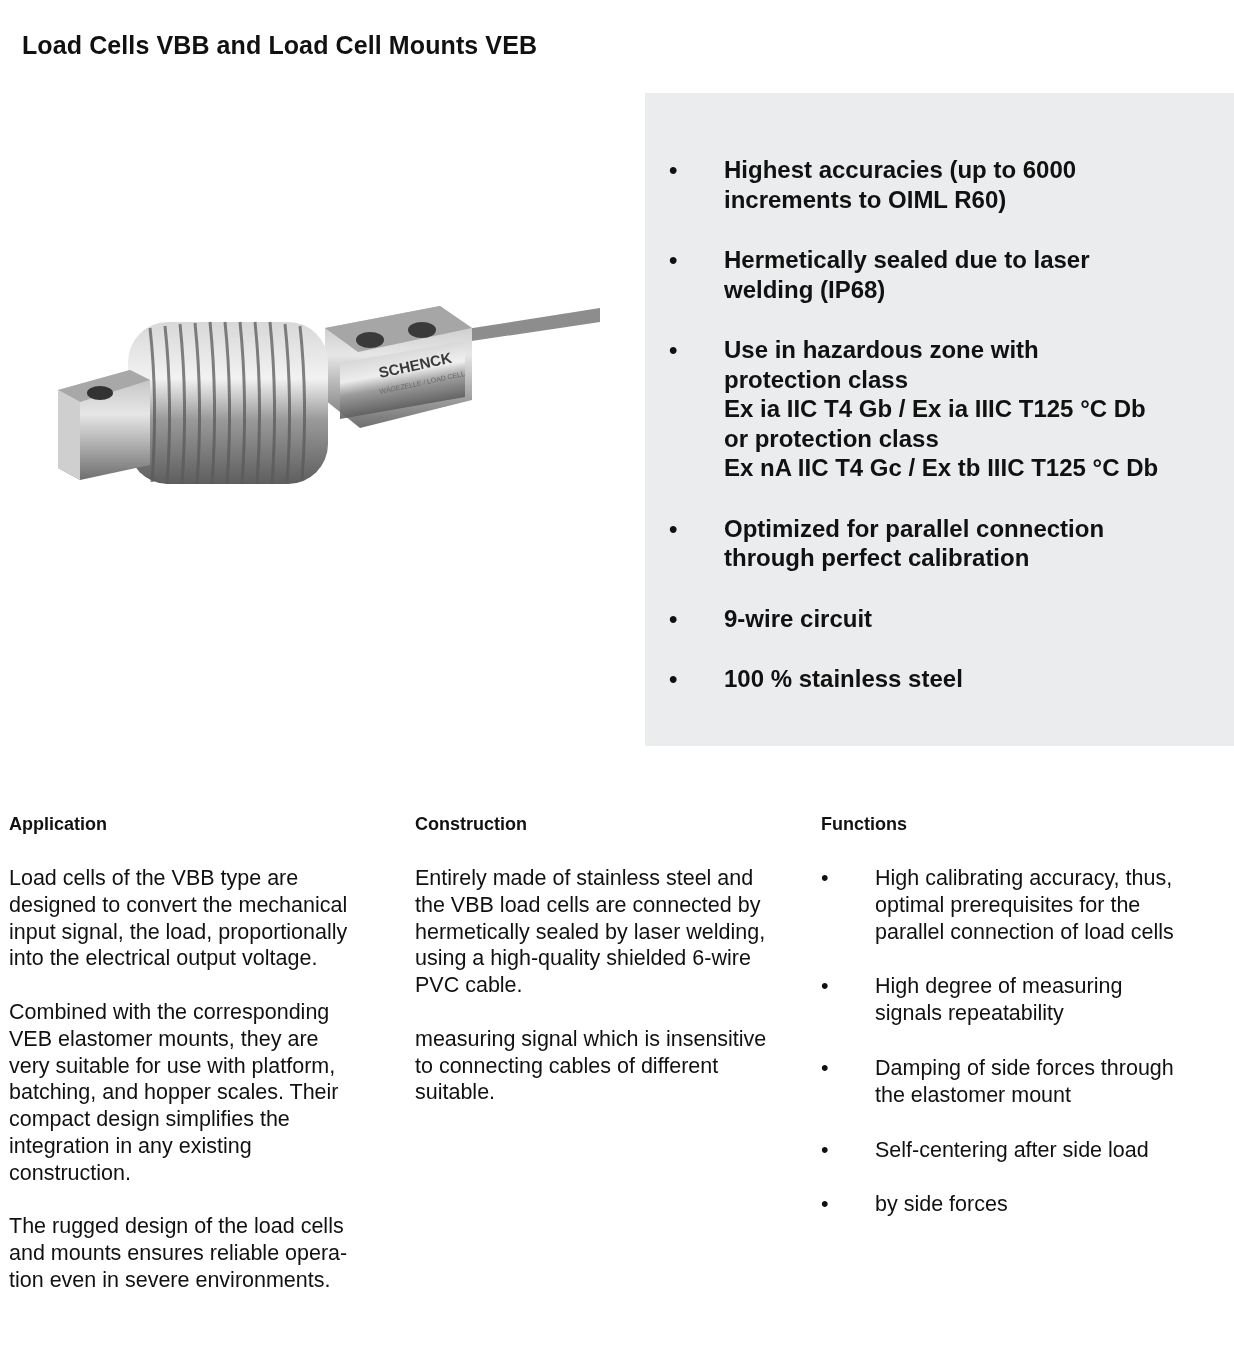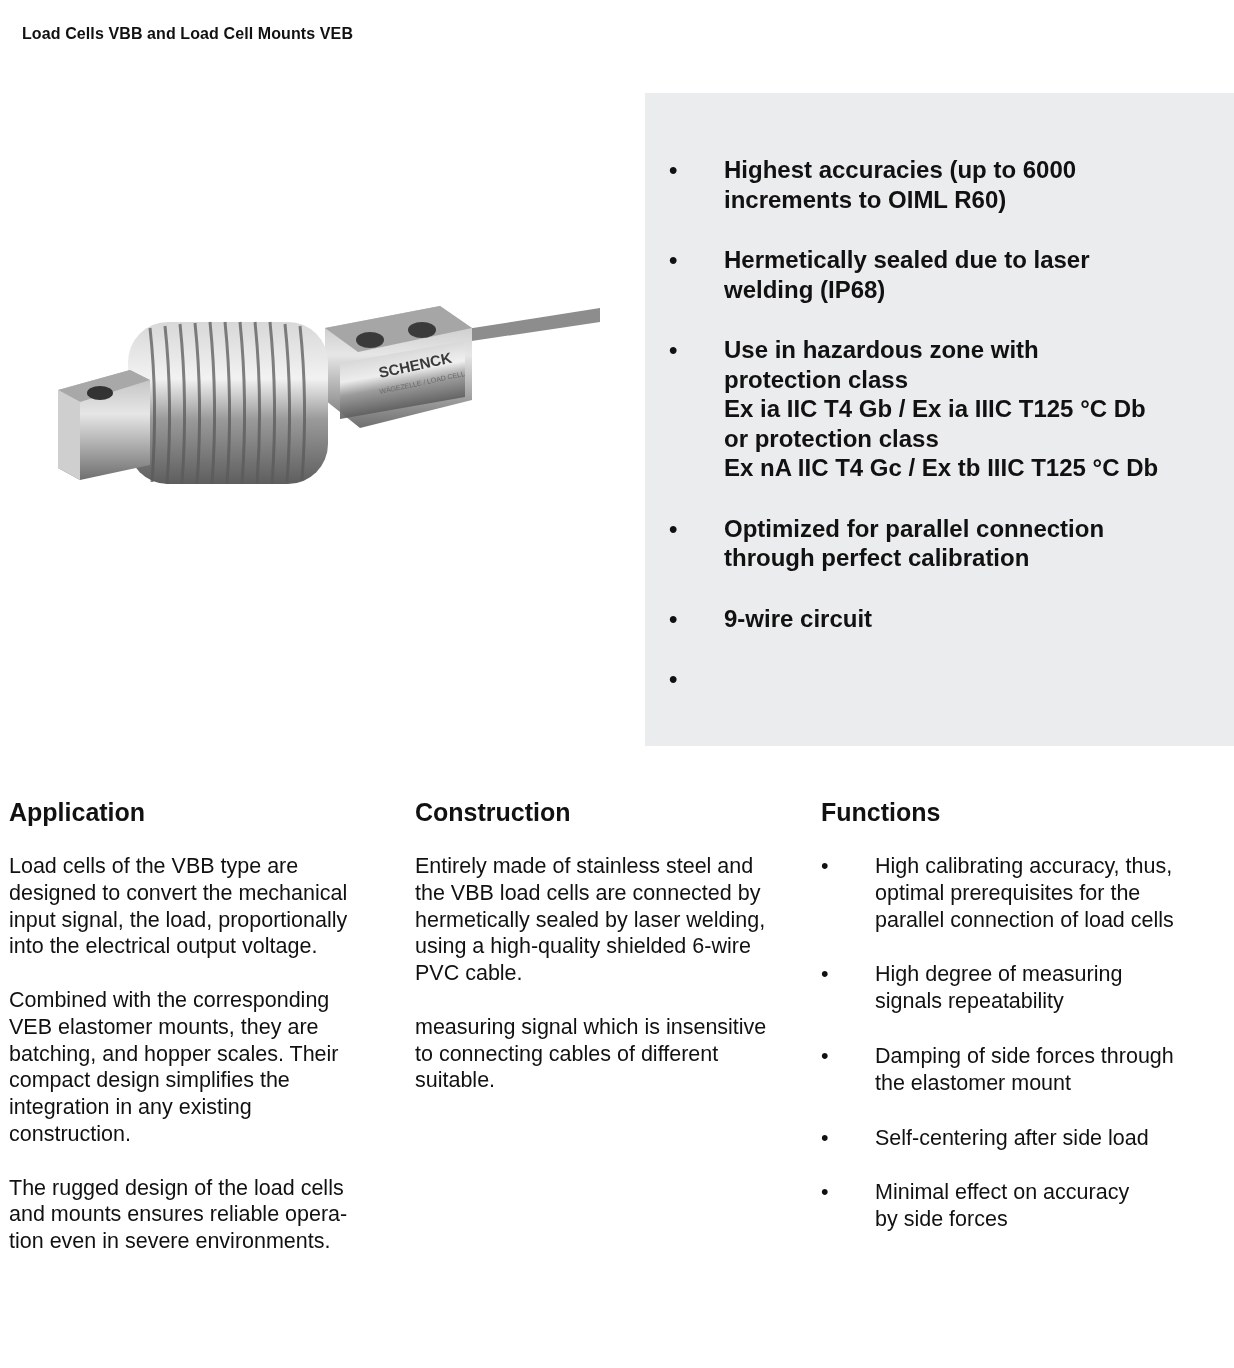--- a/index.html
+++ b/index.html
@@ -2,21 +2,21 @@
 <html><head>
   <meta charset="utf-8">
   <style>
     html, body { margin: 0; padding: 0; background: #ffffff; }
     body {
       width: 1234px; height: 1368px; position: relative; overflow: hidden;
       font-family: "Liberation Sans", sans-serif; color: #111111;
     }
     .title {
       position: absolute; left: 22px; top: 14px;
-      font-size: 16px; font-weight: bold; letter-spacing: 0.1px;
+      font-size: 25px; font-weight: bold; letter-spacing: 0.1px;
     }
     .product-image {
       position: absolute; left: 40px; top: 290px; width: 570px; height: 210px;
     }
     .feature-panel {
       position: absolute; left: 645px; top: 93px; width: 589px; height: 653px;
       background: #ebeced;
     }
     .feature-list {
       position: absolute; left: 0; top: 62px; margin: 0; padding: 0; list-style: none;
@@ -30,21 +30,21 @@
       position: absolute; left: 24px; top: 0; font-weight: bold;
     }
     .feature-line { display: block; }
     .col {
       position: absolute; top: 798px; width: 380px;
       font-size: 21.5px; line-height: 26.8px;
     }
     .col-app { left: 9px; }
     .col-con { left: 415px; }
     .col-fun { left: 821px; width: 413px; }
-    .col-heading { font-weight: bold; font-size: 25px; margin: 0 0 27px 0; line-height: 28px; }
+    .col-heading { font-weight: bold; font-size: 18px; margin: 12px 0 27px 0; line-height: 28px; }
     .para { margin: 0 0 26.8px 0; }
     .para-line { display: block; }
     .func-list { margin: 0; padding: 0; list-style: none; }
     .func-item { position: relative; padding-left: 54px; margin-bottom: 28px; }
     .func-item .bullet { left: 0; font-weight: normal; }
   </style>
 </head>
 <body>
 
 <h1 class="title">Load Cells VBB and Load Cell Mounts VEB</h1>
@@ -127,35 +127,37 @@
       <span class="bullet">•</span>
       <span class="feature-line">Optimized for parallel connection</span>
       <span class="feature-line">through perfect calibration</span>
     </li>
     <li class="feature-item">
       <span class="bullet">•</span>
       <span class="feature-line">9-wire circuit</span>
     </li>
     <li class="feature-item">
       <span class="bullet">•</span>
+      <span class="feature-line">100 % stainless steel</span>
     </li>
   </ul>
 </div>
 
 <section class="col col-app">
   <h2 class="col-heading">Application</h2>
   <p class="para">
     <span class="para-line">Load cells of the VBB type are</span>
     <span class="para-line">designed to convert the mechanical</span>
     <span class="para-line">input signal, the load, proportionally</span>
     <span class="para-line">into the electrical output voltage.</span>
   </p>
   <p class="para">
     <span class="para-line">Combined with the corresponding</span>
     <span class="para-line">VEB elastomer mounts, they are</span>
+    <span class="para-line">very suitable for use with platform,</span>
     <span class="para-line">batching, and hopper scales. Their</span>
     <span class="para-line">compact design simplifies the</span>
     <span class="para-line">integration in any existing</span>
     <span class="para-line">construction.</span>
   </p>
   <p class="para">
     <span class="para-line">The rugged design of the load cells</span>
     <span class="para-line">and mounts ensures reliable opera-</span>
     <span class="para-line">tion even in severe environments.</span>
   </p>
@@ -195,17 +197,16 @@
       <span class="bullet">•</span>
       <span class="para-line">Damping of side forces through</span>
       <span class="para-line">the elastomer mount</span>
     </li>
     <li class="func-item">
       <span class="bullet">•</span>
       <span class="para-line">Self-centering after side load</span>
     </li>
     <li class="func-item">
       <span class="bullet">•</span>
-      <span class="para-line">Minimal effect on accuracy</span>
       <span class="para-line">by side forces</span>
     </li>
   </ul>
 </section>
 
 </body></html>

